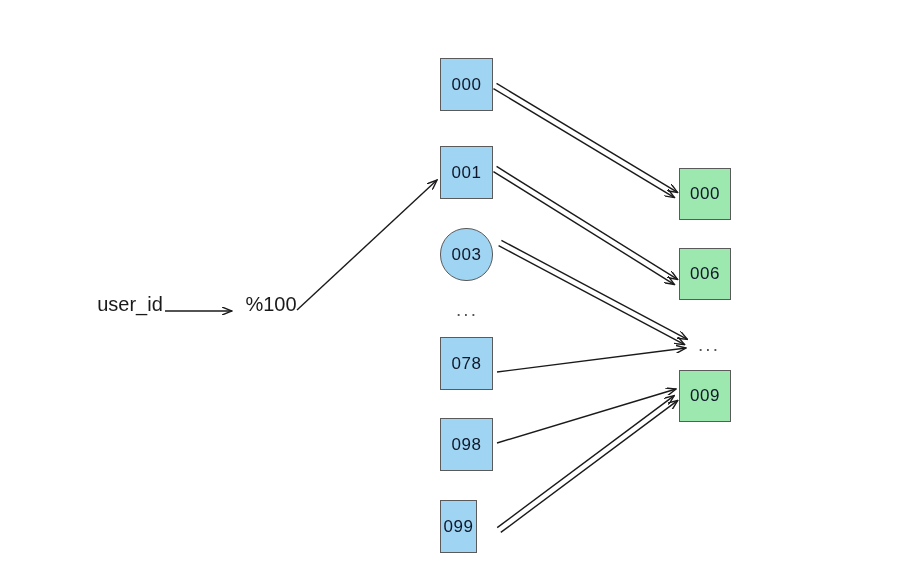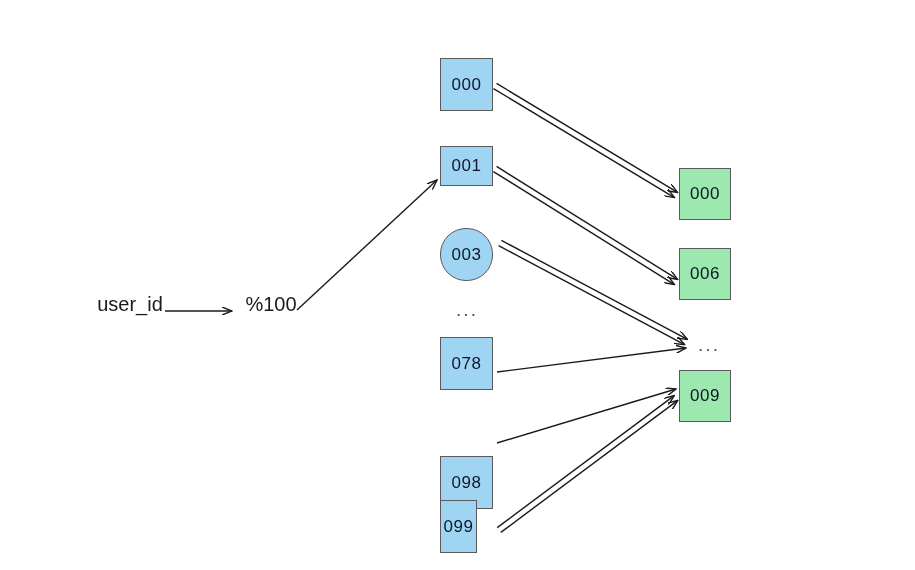--- a/index.html
+++ b/index.html
@@ -91,24 +91,24 @@
         <line x1="500.79347163919124" y1="532.4048824252792" x2="677.7934716391912" y2="400.4048824252792" marker-end="url(#arrowhead)"></line>
       </g>
   </svg>
 
   <div class="plain-label" style="left:95px; top:292px; width:70px; height:24px;">user_id</div>
 
   <div class="plain-label" style="left:243px; top:292px; width:56px; height:24px;">%100</div>
 
   <div id="middle-nodes">
       <div class="node blue" style="left: 440px; top: 58px; width: 53px; height: 53px;">000</div>
-      <div class="node blue" style="left: 440px; top: 146px; width: 53px; height: 40px;">001</div>
+      <div class="node blue" style="left: 440px; top: 146px; width: 53px; height: 53px;">001</div>
       <div class="node blue" style="left: 440px; top: 228px; width: 53px; height: 53px; border-radius: 26px;">003</div>
       <div class="node blue" style="left: 440px; top: 337px; width: 53px; height: 53px;">078</div>
-      <div class="node blue" style="left: 440px; top: 418px; width: 53px; height: 53px; margin-top: 38px;">098</div>
+      <div class="node blue" style="left: 440px; top: 418px; width: 53px; height: 53px;">098</div>
       <div class="node blue" style="left: 440px; top: 500px; width: 37px; height: 53px;">099</div>
     </div>
 
   <div class="ellipsis" style="left:452px; top:300px; width:30px; height:20px;">...</div>
 
   <div id="right-nodes">
       <div class="node green" style="left: 679px; top: 168px; width: 52px; height: 52px;">000</div>
       <div class="node green" style="left: 679px; top: 248px; width: 52px; height: 52px;">006</div>
       <div class="node green" style="left: 679px; top: 370px; width: 52px; height: 52px;">009</div>
     </div>

